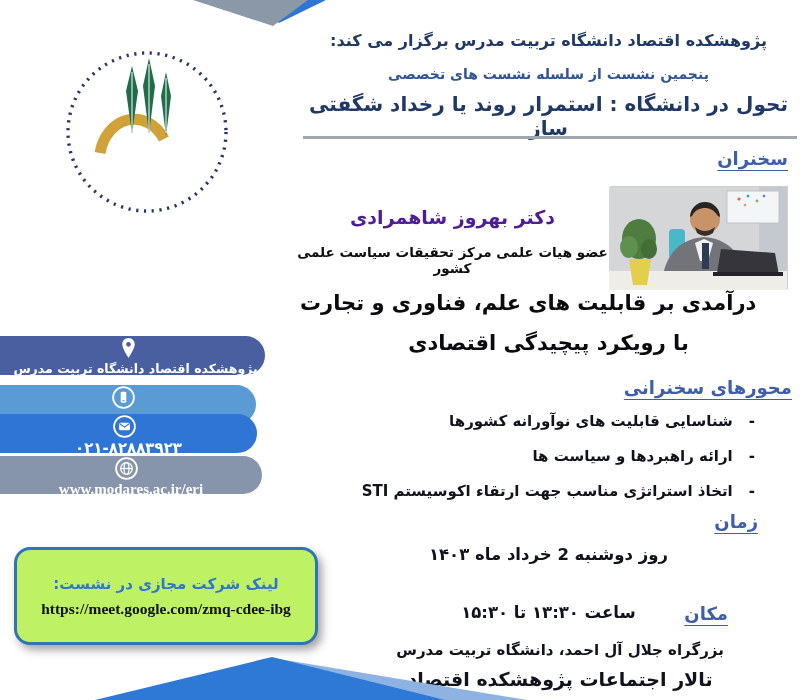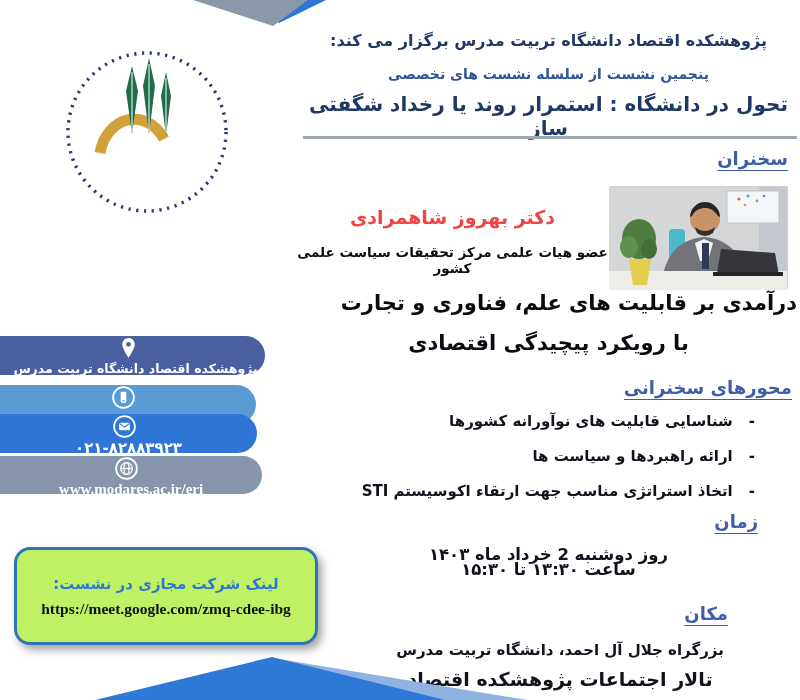--- a/index.html
+++ b/index.html
@@ -27,37 +27,37 @@
   .section-h { position:absolute; font-size:18px; font-weight:600; color:#3E5EA9;
                text-decoration:underline; text-underline-offset:5px; }
   .h-speaker { right:12px;  top:148px; }
   .h-topics  { right:8px;   top:377px; }
   .h-time    { right:42px;  top:511px; }
   .h-place   { right:72px;  top:603px; }
 
   .photo { position:absolute; left:610px; top:186px; width:178px; height:103px;
            border:1px solid #cfcfcf; }
   .speaker-name { position:absolute; left:305px; top:206px; width:295px; text-align:center;
-                  font-size:19px; font-weight:bold; color:#ef4444; }
+                  font-size:19px; font-weight:bold; color:#4c1d95; }
   .speaker-aff  { position:absolute; left:295px; top:244px; width:315px; text-align:center;
                   font-size:13.5px; font-weight:bold; color:#0d0d12; }
 
-  .talk1 { position:absolute; left:300px; top:291px; width:497px; text-align:right;
+  .talk1 { position:absolute; left:300px; top:291px; width:497px; text-align:left;
            font-size:21px; font-weight:bold; color:#0a0a10; }
   .talk2 { position:absolute; left:300px; top:331px; width:497px; text-align:center;
            font-size:21px; font-weight:bold; color:#0a0a10; }
 
   .topics { position:absolute; right:45px; top:404px; width:470px; text-align:right;
             font-size:15px; font-weight:bold; color:#10121C; }
   .topics .row { height:35px; line-height:35px; }
   .topics .dash { display:inline-block; margin-left:16px; font-weight:bold; }
 
   .date-line { position:absolute; left:300px; top:545px; width:497px; text-align:center;
                font-size:16.5px; font-weight:bold; color:#10121C; }
-  .time-line { position:absolute; left:300px; top:560px; width:497px; text-align:center;
+  .time-line { position:absolute; left:300px; top:603px; width:497px; text-align:center;
                font-size:16.5px; font-weight:bold; color:#10121C; }
 
   .venue1 { position:absolute; left:320px; top:641px; width:480px; text-align:center;
             font-size:15px; font-weight:bold; color:#10121C; }
   .venue2 { position:absolute; left:320px; top:668px; width:480px; text-align:center;
             font-size:19px; font-weight:bold; color:#10121C; }
 
   
   .pill { position:absolute; left:0; display:flex; direction:rtl; align-items:center;
           border-radius:0 22px 22px 0; color:#fff;flex-direction:column; }

